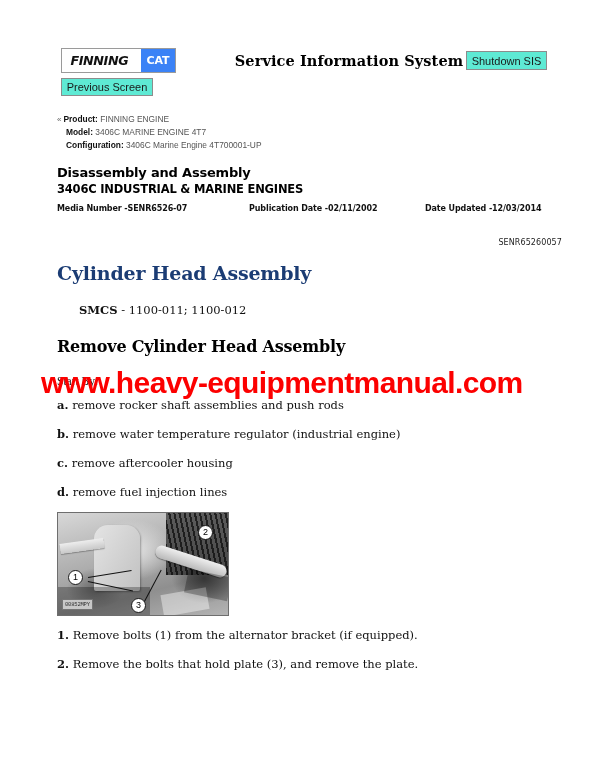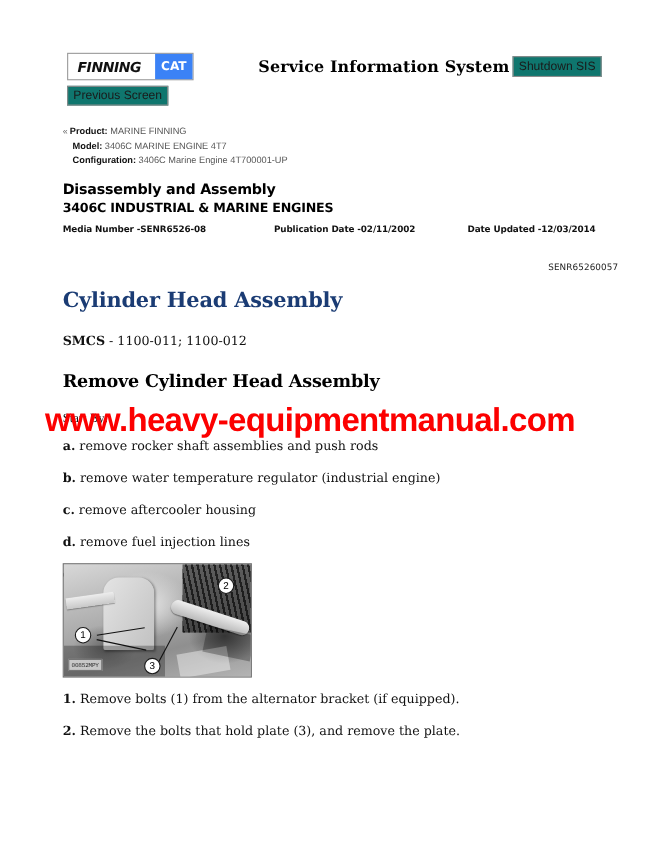--- a/index.html
+++ b/index.html
@@ -66,21 +66,21 @@
     font-weight: bold;
     font-size: 11px;
     display: flex;
     align-items: center;
     justify-content: center;
     letter-spacing: 0px;
   }
 
   .btn {
     border: 1px solid #8c8c8c;
-    background: #0f766e;
+    background: #5eead4;
     box-sizing: border-box;
     font-family: "Liberation Sans", sans-serif;
     font-size: 11px;
     color: #1a1a1a;
     display: flex;
     align-items: center;
     justify-content: center;
     cursor: pointer;
   }
 
@@ -199,20 +199,21 @@
     font-size: 19px;
     color: #1b3c74;
     letter-spacing: -0.2px;
   }
 
   .smcs {
     margin-top: 19px;
     font-family: "DejaVu Serif", serif;
     font-size: 11.5px;
     color: #111111;
+    margin-left: 22px;
   }
   .smcs .smcs-lbl { font-weight: bold; }
 
   h2.proc-title {
     margin: 0;
     margin-top: 20px;
     font-family: "DejaVu Serif", serif;
     font-weight: bold;
     font-size: 16px;
     color: #000000;
@@ -394,37 +395,37 @@
     <div class="btn btn-prev">Previous Screen</div>
 
     <div class="sis-title">Service Information System</div>
 
     <div class="btn btn-shutdown">Shutdown SIS</div>
   </div>
 
   <div class="meta">
     <div class="meta-row r1">
       <span class="crumb-arrow">«</span><span class="lbl">Product:</span>
-      <span class="val">MARINE FINNING</span>
+      <span class="val">FINNING ENGINE</span>
     </div>
     <div class="meta-row r2">
       <span class="lbl">Model:</span>
       <span class="val">3406C MARINE ENGINE 4T7</span>
     </div>
     <div class="meta-row r3">
       <span class="lbl">Configuration:</span>
       <span class="val">3406C Marine Engine 4T700001-UP</span>
     </div>
   </div>
 
   <div class="doc-head">
     <div class="doc-title-1">Disassembly and Assembly</div>
     <div class="doc-title-2">3406C INDUSTRIAL &amp; MARINE ENGINES</div>
     <div class="doc-meta">
-      <span class="m1">Media Number -SENR6526-08</span>
+      <span class="m1">Media Number -SENR6526-07</span>
       <span class="m2">Publication Date -02/11/2002</span>
       <span class="m3">Date Updated -12/03/2014</span>
     </div>
   </div>
 
   <div class="senr-ref">SENR65260057</div>
 
   <div class="content">
 
     <h1 class="section-title">Cylinder Head Assembly</h1>

